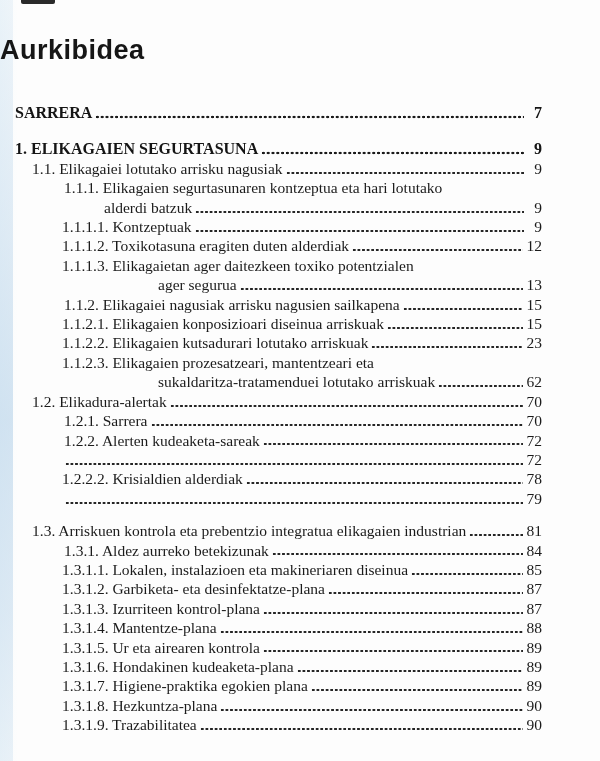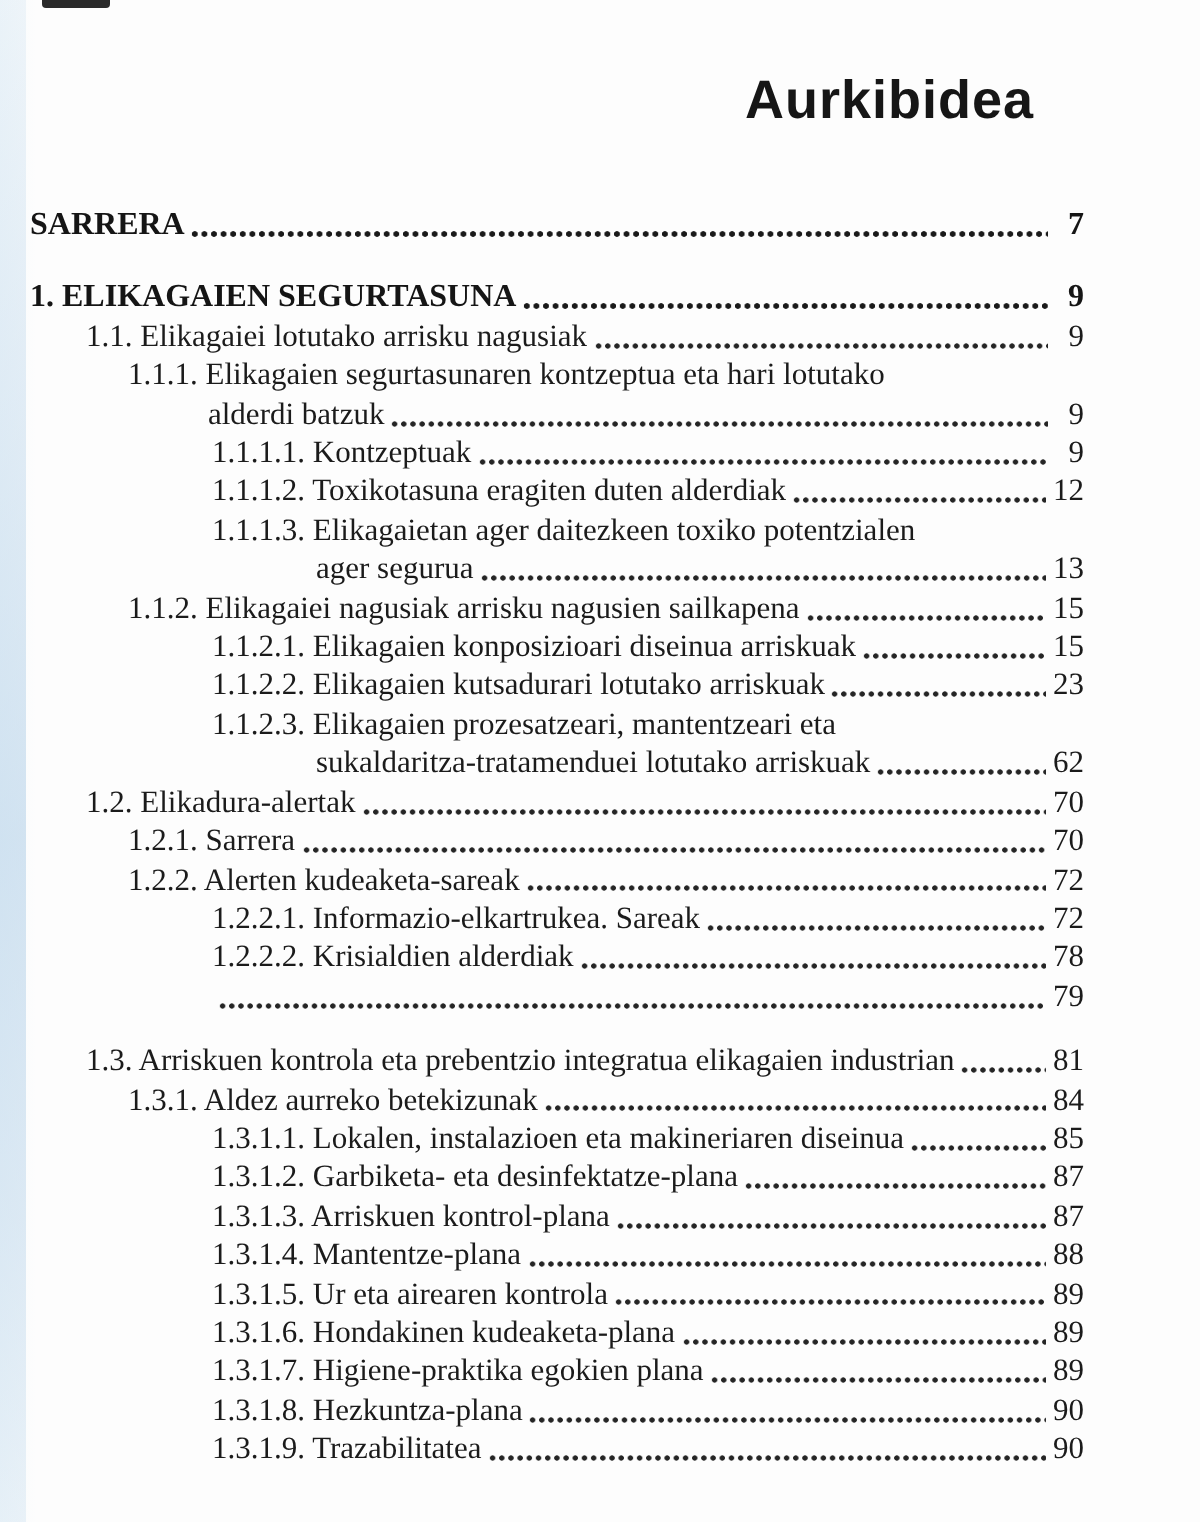--- a/index.html
+++ b/index.html
@@ -23,21 +23,21 @@
       rgba(182,210,233,0.6) 55%,
       rgba(189,214,235,0.5) 80%,
       rgba(199,221,238,0.35) 100%);
   }
   .scan-mark-top {
     position:absolute; left:21px; top:0; width:34px; height:4px;
     background:#2a2a2a; border-radius:0 0 2px 2px;
   }
   .title {
     position:absolute; top:17px; left:0; width:517px;
-    text-align:right;
+    text-align:left;
     font-family:"Liberation Sans", sans-serif;
     font-weight:bold; font-size:27px; letter-spacing:0.5px;
     color:#161616;
   }
   .toc {
     position:absolute; top:103px; left:0; width:592px;
   }
   .row {
     display:flex;
     margin-right:50px;
@@ -58,24 +58,24 @@
   }
   .row .pg { flex:0 0 auto; min-width:14px; text-align:right; }
   .row.bold {
     font-weight:bold; font-size:16px; color:#151515;
   }
   .row.bold .leader {
     background-image:radial-gradient(circle, #1a1a1a 1.35px, rgba(0,0,0,0) 1.7px);
     background-size:4.8px 4.4px;
   }
   .l0  { margin-left:15px; }
-  .l1  { margin-left:43px; }
+  .l1  { margin-left:32px; }
   .l2  { margin-left:64px; }
   .l2c { margin-left:104px; }
-  .l3  { margin-left:106px; }
+  .l3  { margin-left:62px; }
   .l3c { margin-left:158px; }
   .spacer { width:100%; }
 </style>
 </head>
 <body>
 
 <div class="page">
   <div class="edge-strip"></div>
   <div class="scan-mark-top"></div>
 
@@ -156,21 +156,20 @@
         <span class="lab">1.2.1. Sarrera</span>
         <span class="leader"></span>
         <span class="pg">70</span>
       </div>
       <div class="row l2">
         <span class="lab">1.2.2. Alerten kudeaketa-sareak</span>
         <span class="leader"></span>
         <span class="pg">72</span>
       </div>
       <div class="row l3">
-        <span class="lab">1.2.2.1. Informazio-elkartrukea. Sareak</span>
         <span class="leader"></span>
         <span class="pg">72</span>
       </div>
       <div class="row l3">
         <span class="lab">1.2.2.2. Krisialdien alderdiak</span>
         <span class="leader"></span>
         <span class="pg">78</span>
       </div>
       <div class="row l3">
         <span class="leader"></span>
@@ -191,21 +190,21 @@
         <span class="lab">1.3.1.1. Lokalen, instalazioen eta makineriaren diseinua</span>
         <span class="leader"></span>
         <span class="pg">85</span>
       </div>
       <div class="row l3">
         <span class="lab">1.3.1.2. Garbiketa- eta desinfektatze-plana</span>
         <span class="leader"></span>
         <span class="pg">87</span>
       </div>
       <div class="row l3">
-        <span class="lab">1.3.1.3. Arriskuen kontrol-plana</span>
+        <span class="lab">1.3.1.3. Izurriteen kontrol-plana</span>
         <span class="leader"></span>
         <span class="pg">87</span>
       </div>
       <div class="row l3">
         <span class="lab">1.3.1.4. Mantentze-plana</span>
         <span class="leader"></span>
         <span class="pg">88</span>
       </div>
       <div class="row l3">
         <span class="lab">1.3.1.5. Ur eta airearen kontrola</span>

